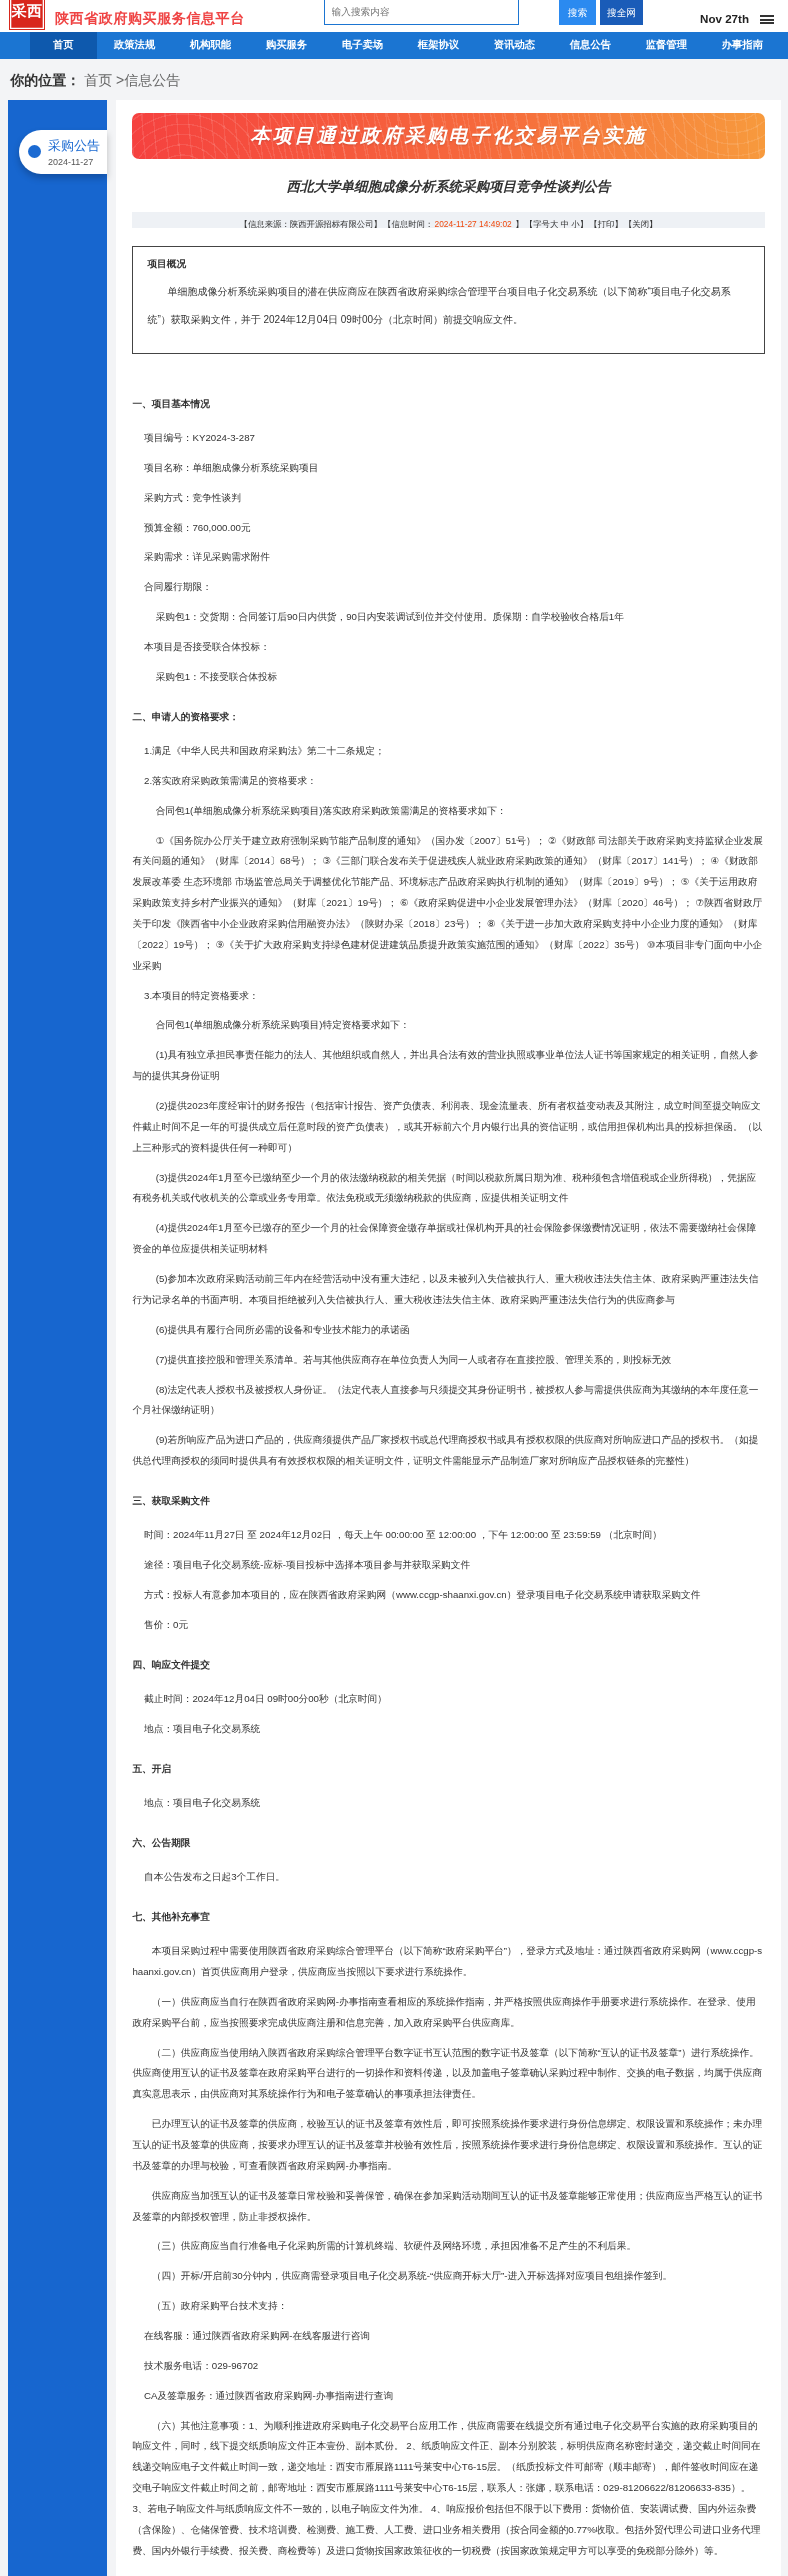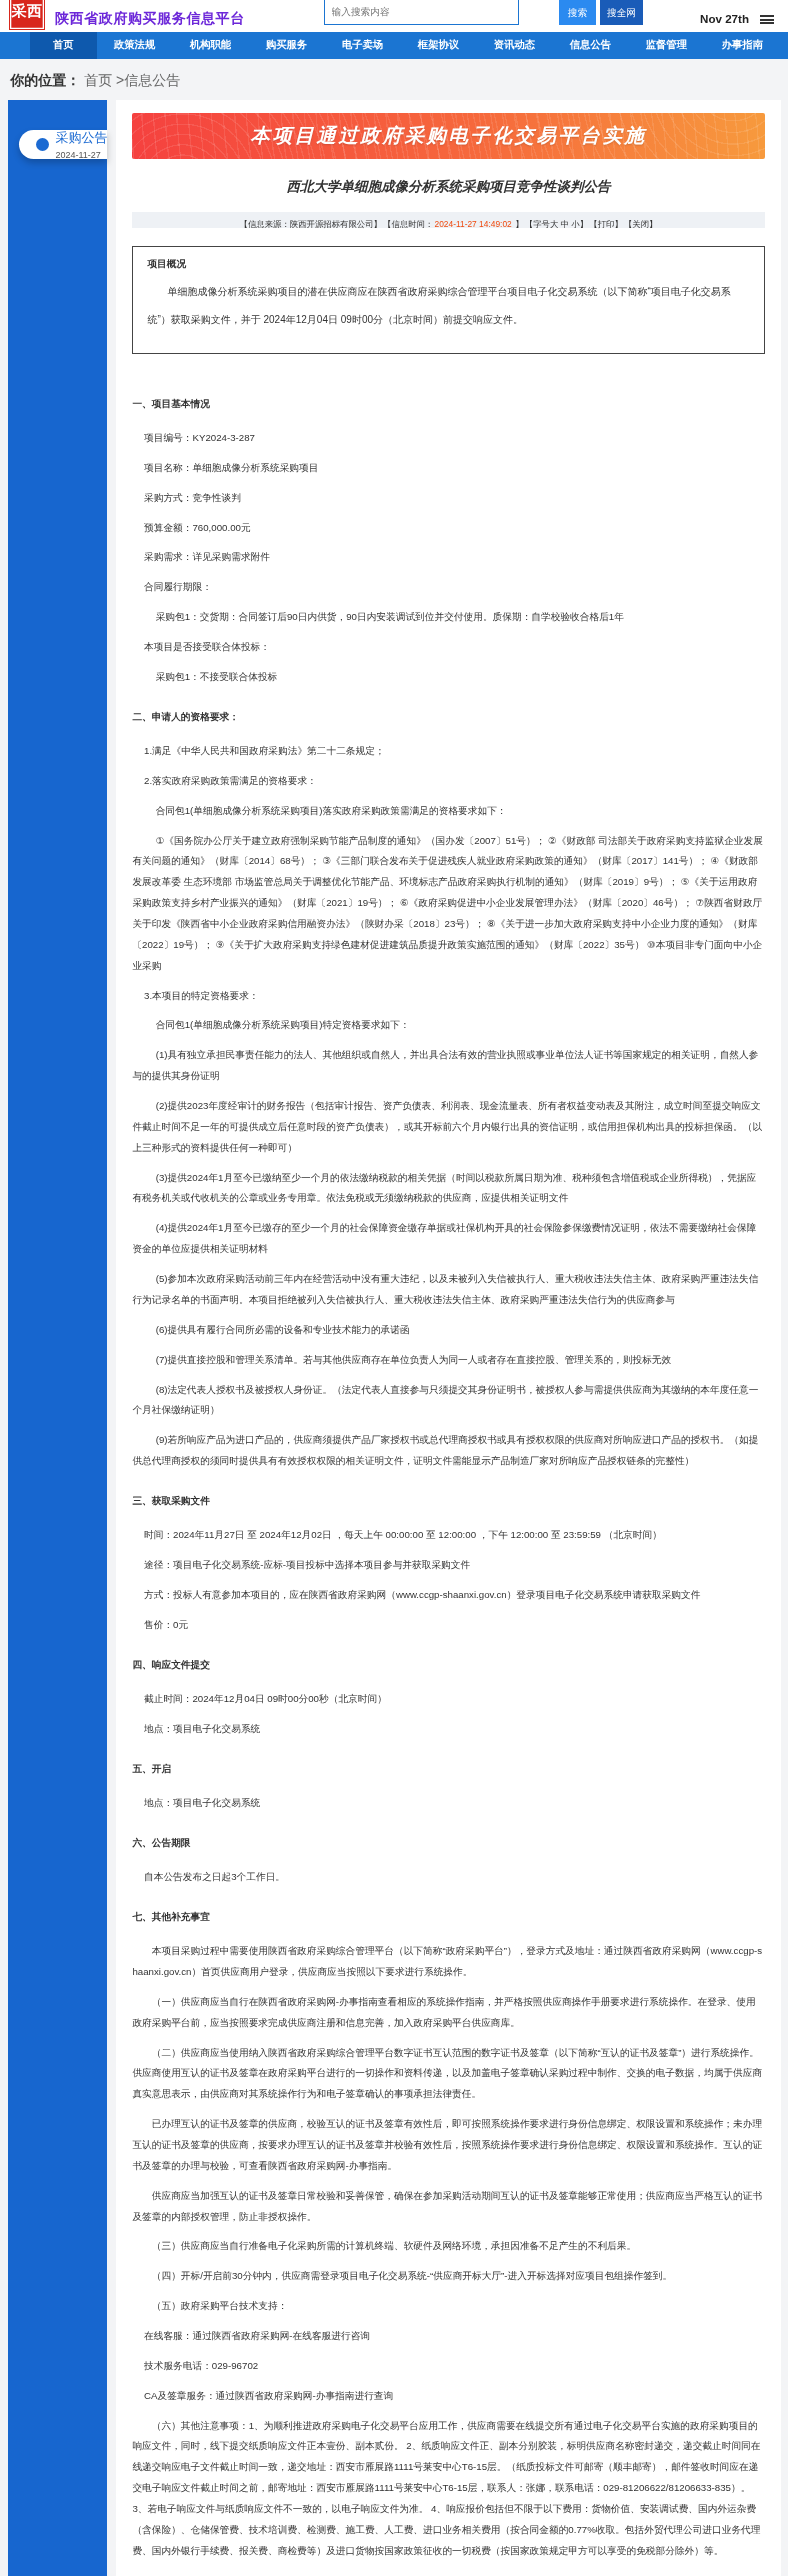--- a/index.html
+++ b/index.html
@@ -4,21 +4,21 @@
 <style>
   * { box-sizing: border-box; margin:0; padding:0; }
   html,body { width:789px; }
   body { background:#f3f4f6; font-family:"Liberation Sans","DejaVu Sans",sans-serif; color:#333; }
 
   
   .topbar { height:32px; background:#fff; position:relative; overflow:hidden; }
   .logo { position:absolute; left:9px; top:-6.5px; width:36px; height:36px; background:#d8261c;
           color:#fff; font-weight:bold; font-size:15px; display:flex; align-items:center; justify-content:center;
           border:1.9px solid #d8261c; box-shadow: inset 0 0 0 1.3px #fff; letter-spacing:0.6px; }
-  .site-title { position:absolute; left:55px; top:10.3px; font-size:14px; font-weight:bold; color:#6d28d9; letter-spacing:0.6px; }
+  .site-title { position:absolute; left:55px; top:10.3px; font-size:14px; font-weight:bold; color:#ef4444; letter-spacing:0.6px; }
   .search-input { position:absolute; left:324px; top:-10.3px; width:195px; height:35px; border:1.3px solid #1b75d2;
           font-size:9.7px; color:#333; padding:13px 6.5px 3.9px; outline:none; }
   .search-btn { position:absolute; top:-9px; height:34px; border:none; color:#fff; font-size:9.7px;
           padding-top:11.6px; cursor:pointer; }
   .btn1 { left:559px; width:37px; background:#2b8af0; }
   .btn2 { left:600px; width:43px; background:#1a5cb8; }
   .date-label { position:absolute; right:40px; top:11.6px; font-size:11.6px; font-weight:bold; color:#222; }
   .hamburger { position:absolute; right:15.5px; top:13px; width:14px; cursor:pointer; }
   .hamburger div { height:1.9px; background:#333; margin:1.9px 0; }
 
@@ -29,30 +29,30 @@
 
   
   .crumbs { padding:13px 0 10.3px 10.3px; font-size:14px; }
   .crumbs .lbl { color:#333; font-weight:bold; }
   .crumbs a { color:#666; text-decoration:none; }
   .crumbs .cur { color:#666; }
 
   
   .layout { display:flex; gap:9px; padding:0 8.4px; align-items:stretch; }
   .side { width:99px; background:#1766cf; position:relative; flex-shrink:0; }
-  .side-pill { position:absolute; left:11px; right:0; top:30px; height:29px; background:#fff;
+  .side-pill { position:absolute; left:11px; right:0; top:30px; height:44px; background:#fff;
           border-radius:23px 0 0 23px; box-shadow:0 3.9px 7.7px rgba(0,0,0,.22);
-          display:flex; align-items:center; padding-left:9px; gap:6.5px;justify-content:flex-end; }
+          display:flex; align-items:center; padding-left:9px; gap:6.5px; }
   .side-dot { width:13px; height:13px; border-radius:50%; background:#1b6ad2; flex-shrink:0; }
   .side-cat { color:#1b6ad2; font-size:13px; }
   .side-date { color:#555; font-size:9px; margin-top:2.6px; }
 
   .card { flex:1; background:#fff; padding:0 16px 39px; }
 
-  .banner { margin-top:13px; height:46px; border-radius:2px;
+  .banner { margin-top:13px; height:46px; border-radius:7px;
           background:
             repeating-radial-gradient(circle at 8% 160%, rgba(255,255,255,.10) 0 1.3px, rgba(255,255,255,0) 1.3px 10.3px),
             repeating-radial-gradient(circle at 95% -60%, rgba(255,255,255,.10) 0 1.3px, rgba(255,255,255,0) 1.3px 11.6px),
             linear-gradient(90deg,#f5413f 0%, #f6693c 55%, #f79a3d 100%);
           display:flex; align-items:center; justify-content:center; }
   .banner span { color:#fff; font-size:19.4px; font-weight:bold; font-style:italic; letter-spacing:2.6px;
           text-shadow:0 1.3px 1.9px rgba(0,0,0,.15); }
 
   .art-title { text-align:center; font-size:13.5px; font-weight:bold; color:#333; margin:19.4px 26px 15.5px;font-style:italic; }
 

